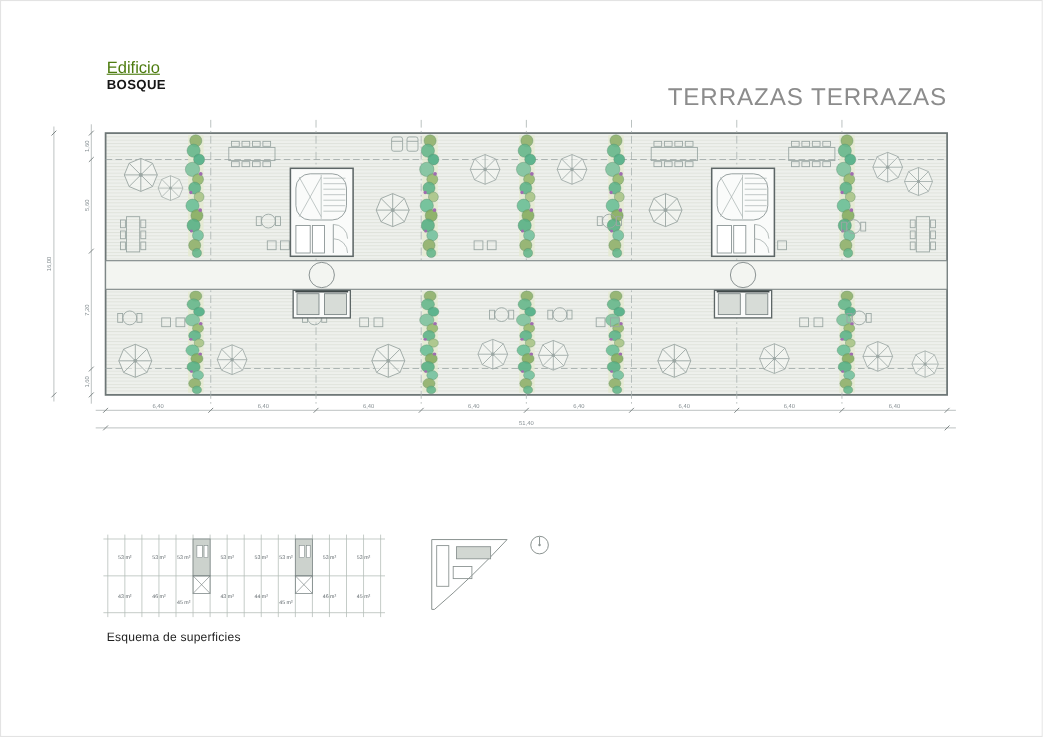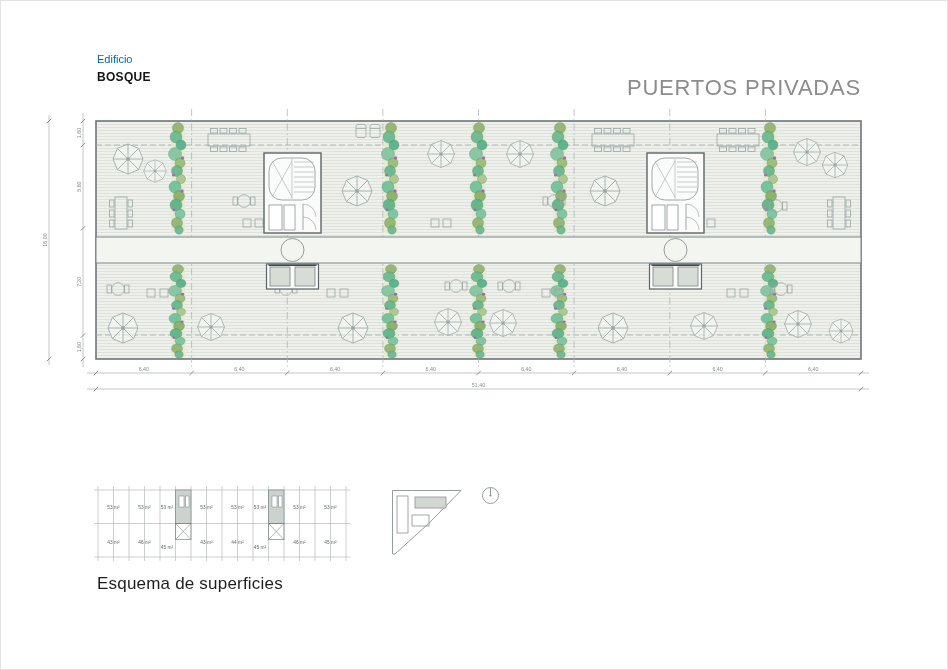--- a/index.html
+++ b/index.html
@@ -1,40 +1,40 @@
 <!DOCTYPE html>
 <html><head>
 <meta charset="utf-8">
 <style>
   html,body { margin:0; padding:0; background:#ffffff; }
   .page {
     position:relative; width:948px; height:670px; background:#ffffff;
     font-family:"Liberation Sans", sans-serif; overflow:hidden;
     border:1px solid #e3e3e3; box-sizing:border-box;
   }
-  .hdr-label { position:absolute; left:96px; top:52px; font-size:11px; color:#0369a1; }
+  .hdr-label { position:absolute; left:96px; top:52px; font-size:15px; color:#4d7c0f;text-decoration:underline; }
   .hdr-name  { position:absolute; left:96px; top:69px; font-size:12px; font-weight:bold; color:#161616; letter-spacing:.3px; }
   .sheet-title { position:absolute; right:86px; top:74px; font-size:22px; color:#8c8c8c; letter-spacing:.8px; }
-  .schema-caption { position:absolute; left:96px; top:573px; font-size:17px; color:#1f1f1f; letter-spacing:.2px; }
+  .schema-caption { position:absolute; left:96px; top:573px; font-size:11px; color:#1f1f1f; letter-spacing:.2px; }
   .logo { position:absolute; right:102px; top:556px; text-align:right; }
   .logo-name { font-family:"Liberation Serif", serif; font-weight:bold; font-size:36px; letter-spacing:3px; line-height:1; }
   .logo-sub  { font-size:10px; color:#8d8d8d; letter-spacing:3.5px; margin-top:3px; margin-right:2px; }
   svg.drawing { position:absolute; left:0; top:0; }
   svg text { font-family:"Liberation Sans", sans-serif; }
   .dim  { font-size:5.3px; fill:#848d91; }
   .area { font-size:4.8px; fill:#5f676b; }
 </style>
 </head>
 <body>
 
 <div class="page">
 
   <div class="hdr-label">Edificio</div>
   <div class="hdr-name">BOSQUE</div>
-  <div class="sheet-title">PUERTOS PRIVADAS</div>
+  <div class="sheet-title">TERRAZAS TERRAZAS</div>
 
   <svg class="drawing" width="948" height="670" viewBox="0 0 948 670">
     <defs>
       <pattern id="hatch" width="6" height="3" patternUnits="userSpaceOnUse">
         <rect width="6" height="3" fill="#eef0ec"></rect>
         <line x1="0" y1="0.5" x2="6" y2="0.5" stroke="#dadej7" stroke-width="0.7"></line>
         <line x1="0" y1="0.5" x2="6" y2="0.5" stroke="#d9ddd5" stroke-width="0.7"></line>
       </pattern>
 
       <g id="umb" stroke="#98a4a1" stroke-width="0.8" fill="#f7f9f5" fill-opacity="0.55">

